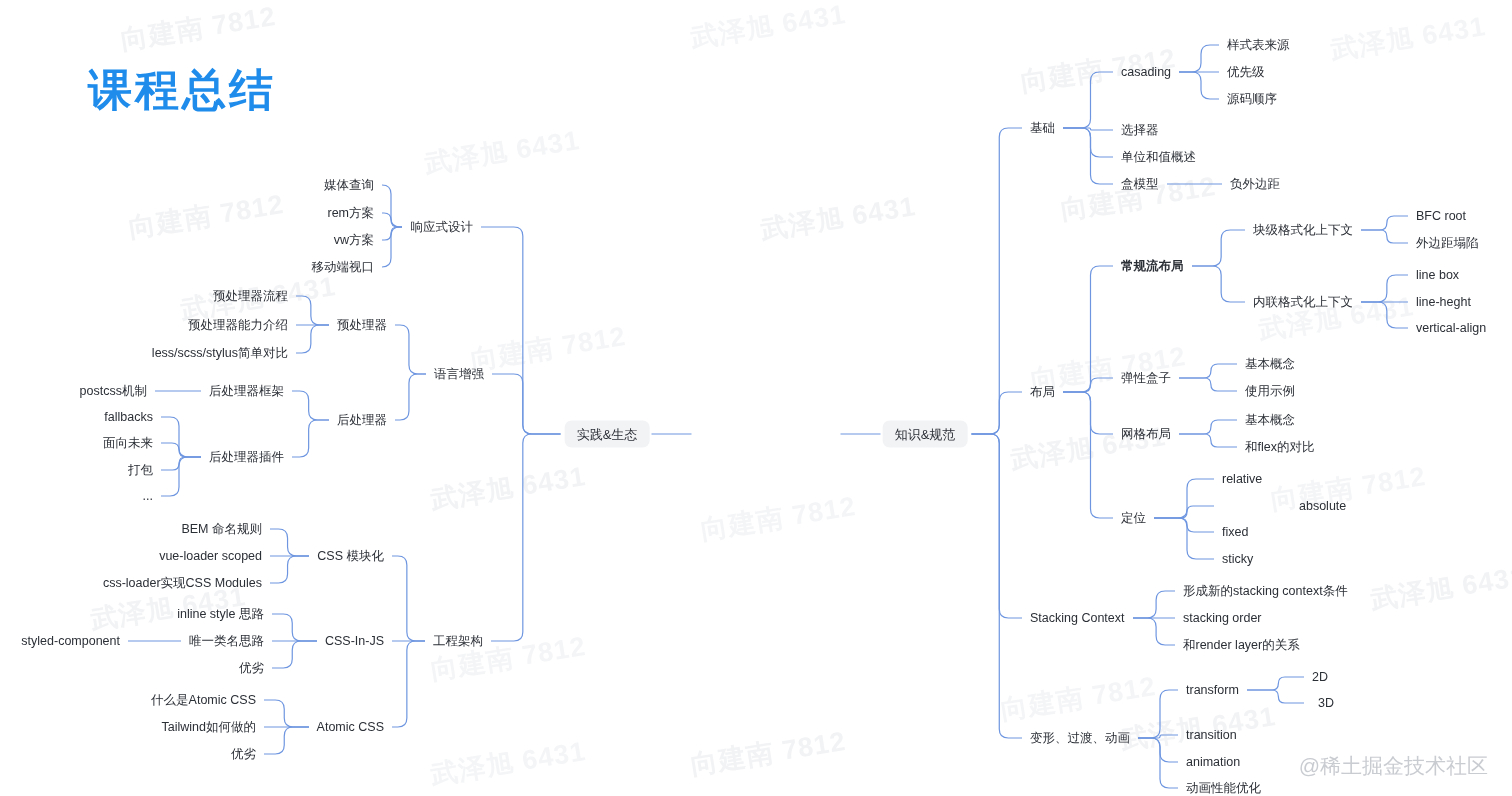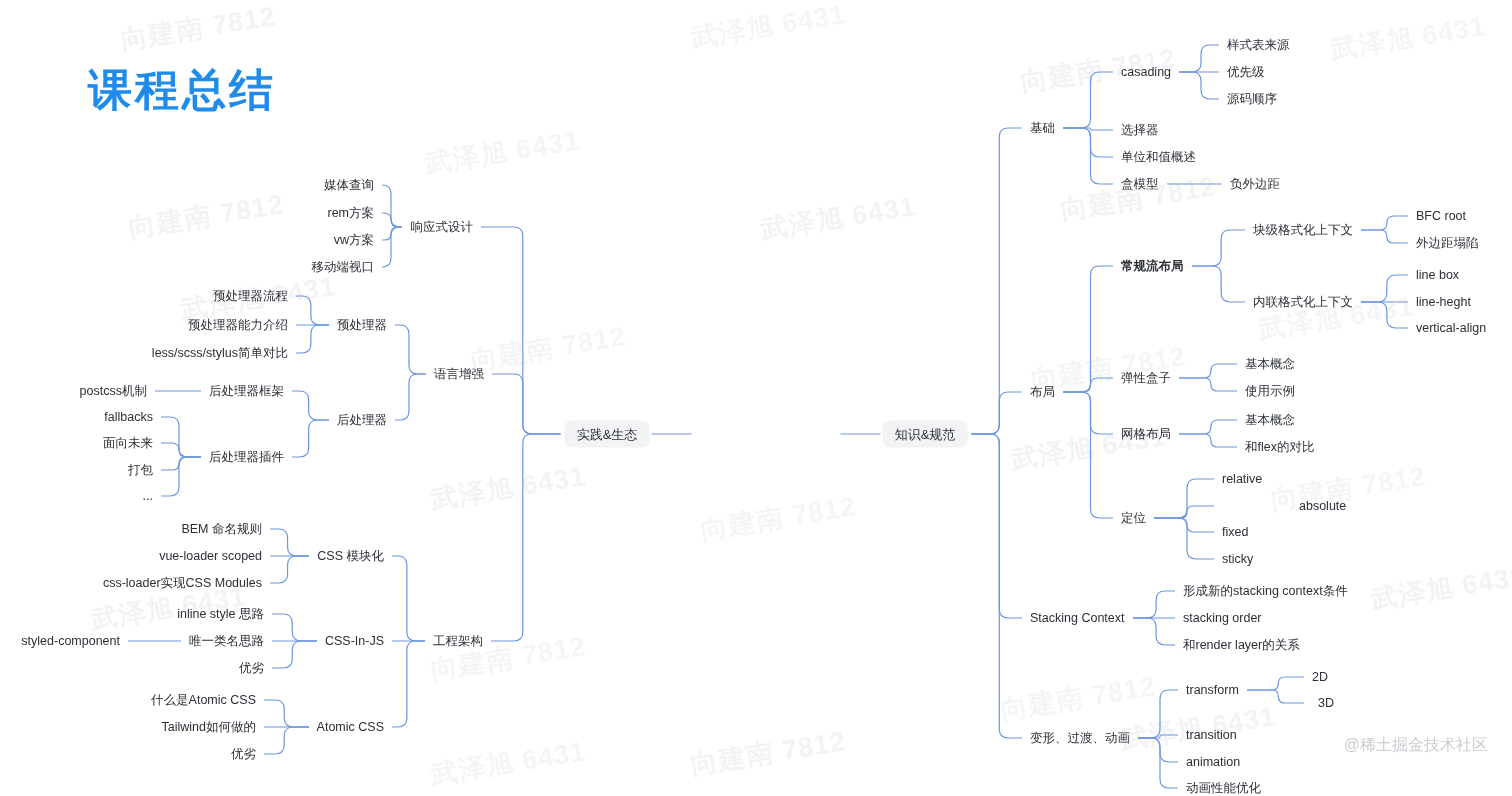--- a/index.html
+++ b/index.html
@@ -71,23 +71,23 @@
     letter-spacing:.5px;
     border-radius:9px;
     padding:13px 22px;
     box-shadow:0 2px 6px rgba(47,104,221,.28);
     white-space:nowrap;
   }
 
   
   #corner-wm{
     position:absolute;
-    right:24px;bottom:40px;
+    right:24px;bottom:16px;
     color:#c9ccd1;
-    font-size:16px;
+    font-size:21px;
     white-space:nowrap;
     user-select:none;
   }
 </style>
 </head>
 <body>
 
 <div id="stage">
 
   <div id="watermark-layer">

